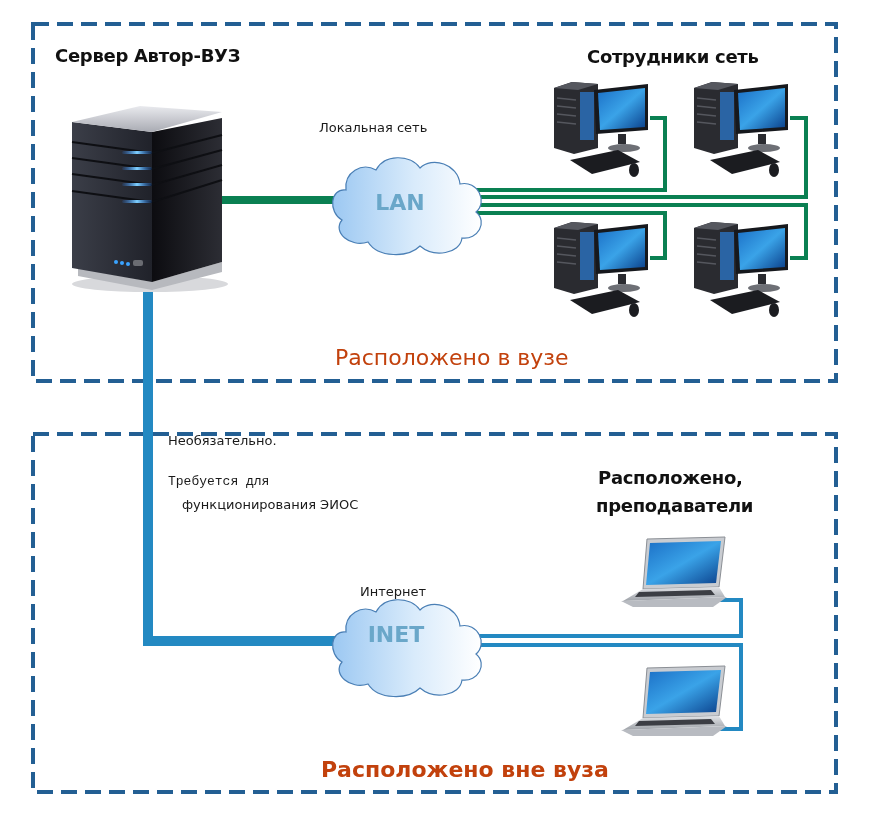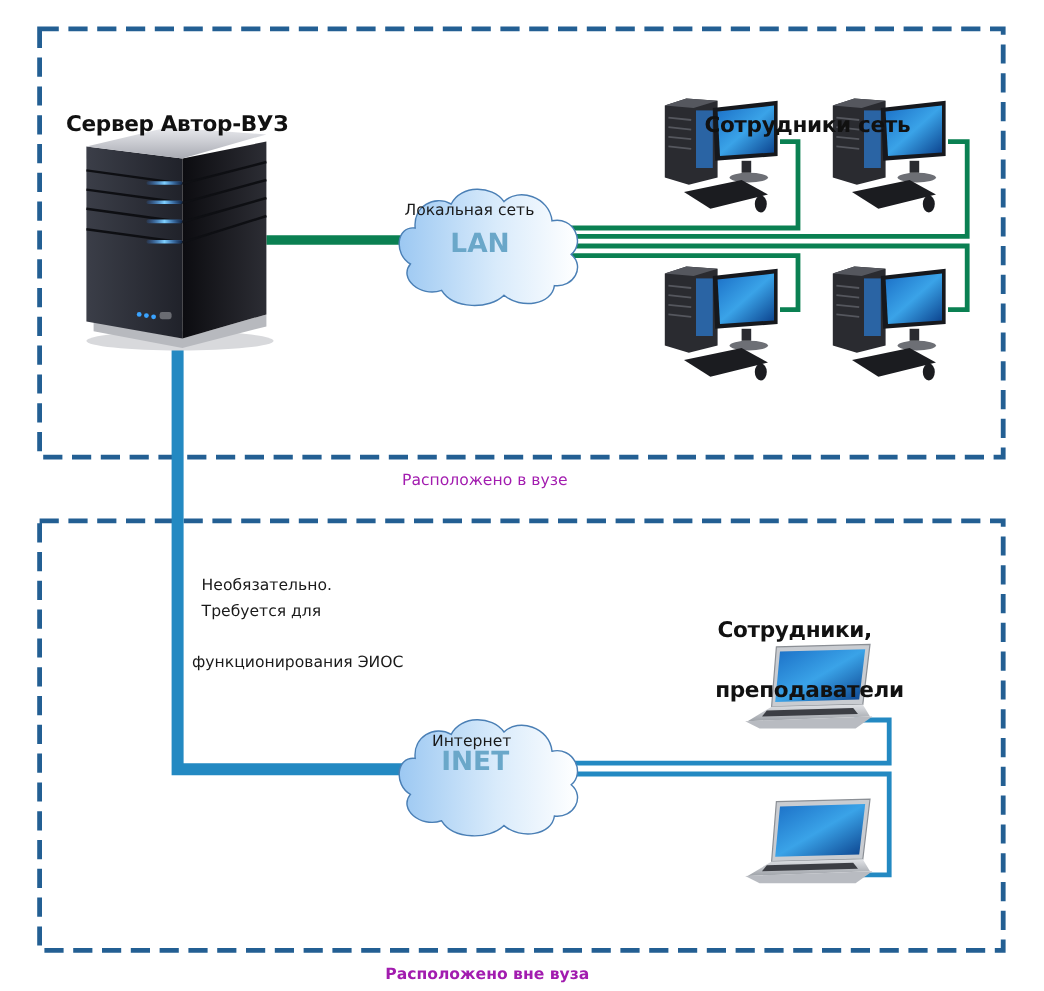--- a/index.html
+++ b/index.html
@@ -1,22 +1,22 @@
 <!DOCTYPE html>
 <html><head>
 <meta charset="utf-8">
 <style>
   html, body { margin: 0; padding: 0; background: #ffffff; }
   body { width: 870px; height: 826px; position: relative; overflow: hidden;
          font-family: "DejaVu Sans", sans-serif; }
   #canvas { position: absolute; left: 0; top: 0; }
-  .lbl { position: absolute; white-space: nowrap; color: #111; margin-top: 48px; }
+  .lbl { position: absolute; white-space: nowrap; color: #111; }
   .title { font-weight: bold; font-size: 18px; font-family: "DejaVu Sans", sans-serif; letter-spacing: -0.3px; }
   .small { font-size: 13px; font-family: "DejaVu Sans", sans-serif; color: #1a1a1a; }
-  .zone { font-size: 13px; color: #a21caf; font-family: "DejaVu Sans", sans-serif; }
+  .zone { font-size: 22px; color: #c2410c; font-family: "DejaVu Sans", sans-serif; }
   .cloudtxt { font-family: "DejaVu Sans", sans-serif; font-weight: bold; font-size: 22px; fill: #6aa7c9; }
 </style>
 </head>
 <body>
 
 <svg id="canvas" width="870" height="826" viewBox="0 0 870 826">
   <defs>
     <linearGradient id="cloudGrad" x1="0" y1="0" x2="1" y2="0">
       <stop offset="0" stop-color="#9cc8f2"></stop>
       <stop offset="0.55" stop-color="#d9ebfb"></stop>
@@ -188,24 +188,24 @@
     <path d="M37 8 L108 6 L103 48 L33 50 Z" fill="url(#screen)"></path>
     <path d="M30 54 L106 52 L112 62 L10 66 Z" fill="url(#laptopBody)"></path>
     <path d="M26 57 L98 55 L102 60 L22 62 Z" fill="#3c3e44"></path>
     <path d="M8 66 L114 62 L100 72 L20 72 Z" fill="#b8bbc1"></path>
       </g>
     </g>
 </svg>
 
 <div class="lbl title" style="left:55px; top:45px;">Сервер Автор-ВУЗ</div>
 <div class="lbl title" style="left:587px; top:46px;">Сотрудники сеть</div>
-<div class="lbl small" style="left:337px; top:120px;">Локальная сеть</div>
+<div class="lbl small" style="left:319px; top:120px;">Локальная сеть</div>
 <div class="lbl zone" style="left:335px; top:345px;">Расположено в вузе</div>
 
 <div class="lbl small" style="left:168px; top:433px;text-align:center;">Необязательно.</div>
-<div class="lbl small" style="left:168px; top:454px;">Требуется для</div>
-<div class="lbl small" style="left:160px; top:497px;">функционирования ЭИОС</div>
-
-<div class="lbl title" style="left:598px; top:467px;">Сотрудники,</div>
-<div class="lbl title" style="left:596px; top:517px;">преподаватели</div>
-
-<div class="lbl small" style="left:360px; top:563px;">Интернет</div>
+<div class="lbl small" style="left:168px; top:474px;font-family:Liberation Mono, monospace;">Требуется для</div>
+<div class="lbl small" style="left:182px; top:497px;">функционирования ЭИОС</div>
+
+<div class="lbl title" style="left:598px; top:467px;">Расположено,</div>
+<div class="lbl title" style="left:596px; top:495px;">преподаватели</div>
+
+<div class="lbl small" style="left:360px; top:584px;">Интернет</div>
 <div class="lbl zone" style="left:321px; top:757px;font-weight:bold;">Расположено вне вуза</div>
 
 </body></html>

